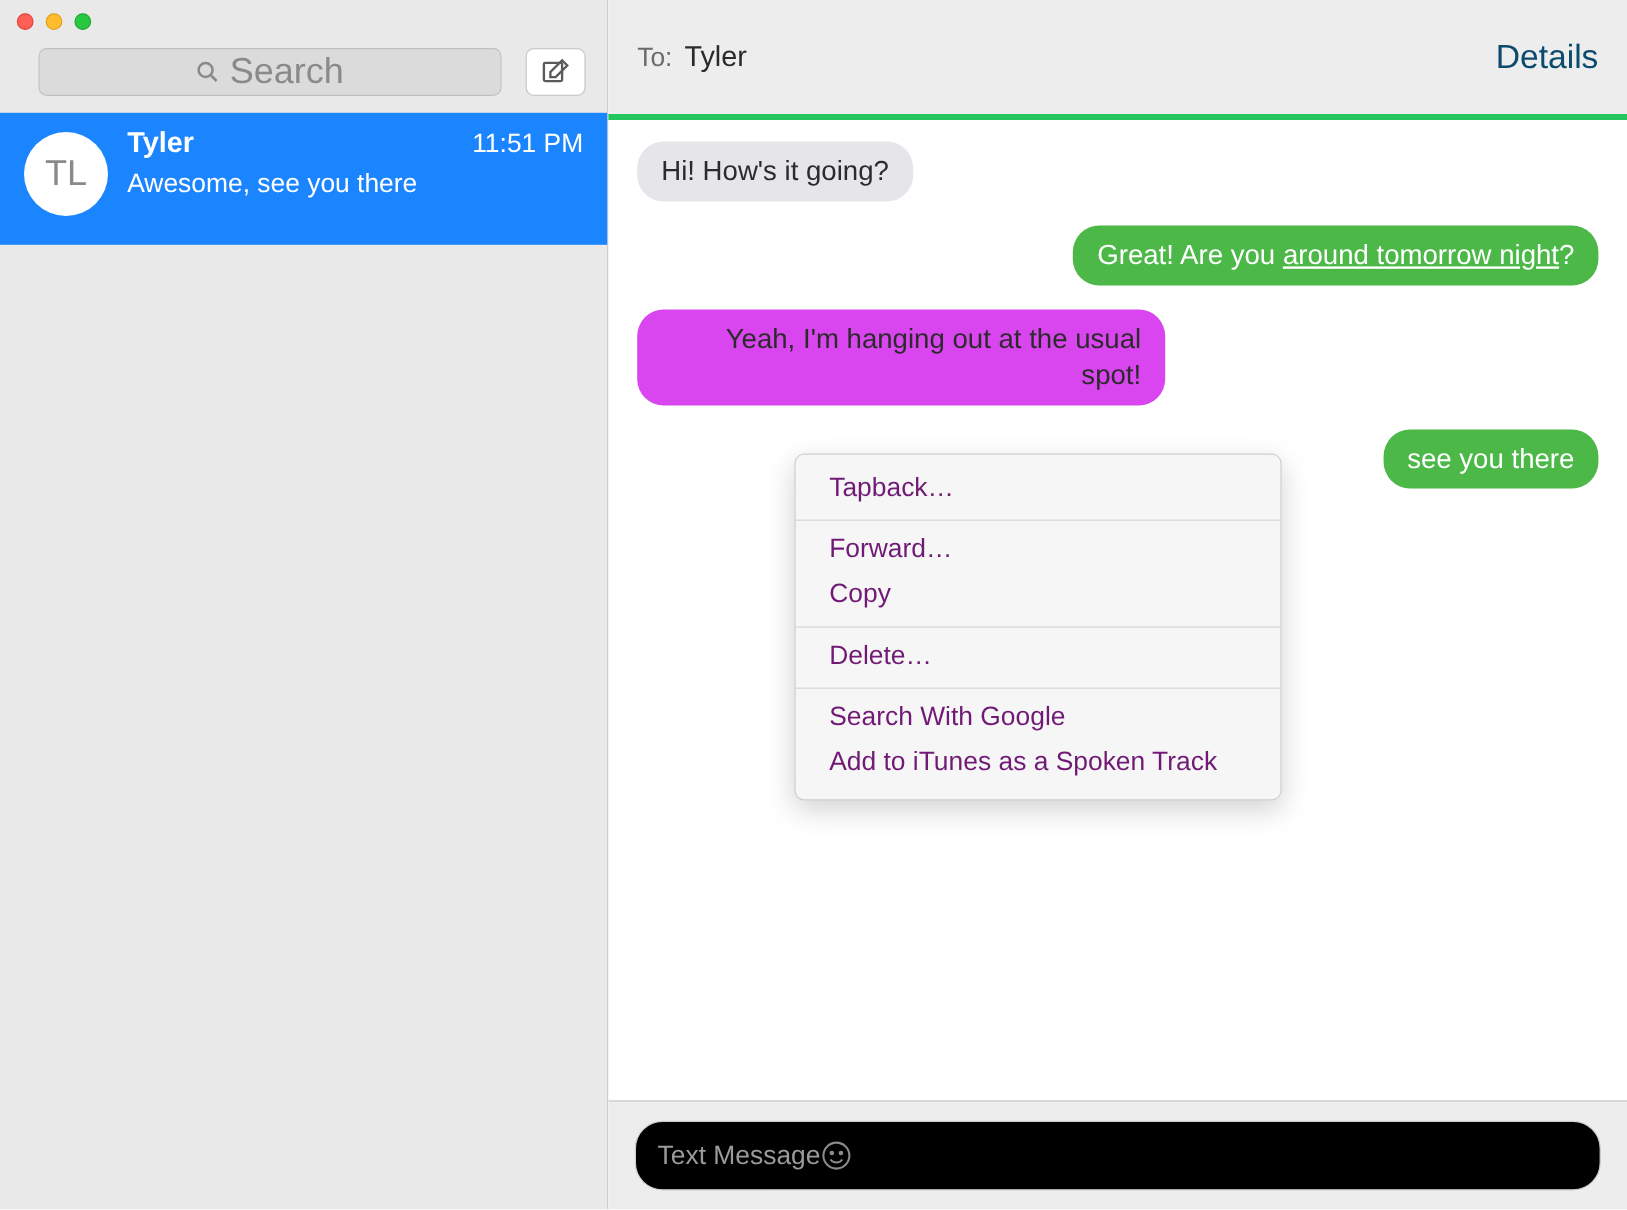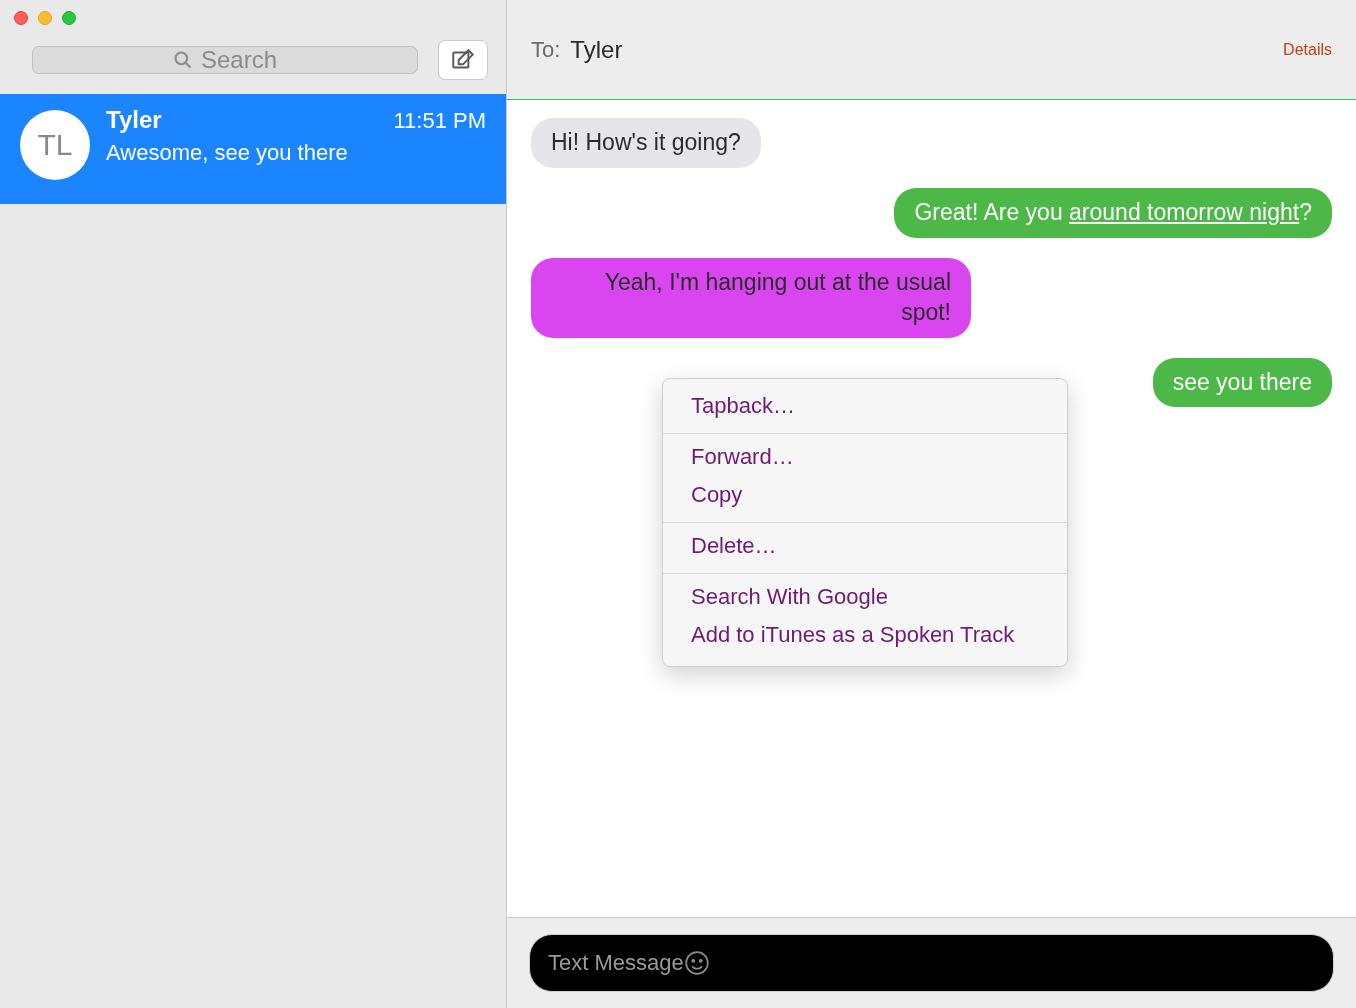--- a/index.html
+++ b/index.html
@@ -8,40 +8,40 @@
 
     
     .sidebar { width: 507px; background: #e9e9e9; border-right: 1px solid #c9c9c9; display: flex; flex-direction: column; }
     .titlebar { height: 36px; display: flex; align-items: center; padding-left: 14px; gap: 10px; }
     .traffic-light { width: 14px; height: 14px; border-radius: 50%; }
     .tl-red { background: #ff5f57; border: 1px solid #e14138; }
     .tl-yellow { background: #ffbd2e; border: 1px solid #e1a11e; }
     .tl-green { background: #28c940; border: 1px solid #1ea82f; }
 
     .toolbar { display: flex; align-items: center; padding: 4px 18px 14px 32px; gap: 20px; }
-    .search-wrap { flex: 1; background: rgba(0,0,0,0.06); border: 1px solid rgba(0,0,0,0.12); border-radius: 7px; height: 28px; display: flex; align-items: center; justify-content: center; color: #8a8a8a; font-size: 24px; }
+    .search-wrap { flex: 1; background: rgba(0,0,0,0.06); border: 1px solid rgba(0,0,0,0.12); border-radius: 7px; height: 40px; display: flex; align-items: center; justify-content: center; color: #8a8a8a; font-size: 30px; }
     .search-wrap svg { margin-right: 8px; }
     .compose-btn { width: 50px; height: 40px; background: #fff; border: 1px solid #c9c9c9; border-radius: 7px; display: flex; align-items: center; justify-content: center; }
 
     .convo-list { flex: 1; border-radius: 18px; }
     .convo-item { background: #1b84ff; color: #fff; padding: 12px 20px 16px 20px; display: flex; gap: 16px; height: 110px; }
     .avatar { width: 70px; height: 70px; border-radius: 50%; background: #fff; color: #8a8a8a; display: flex; align-items: center; justify-content: center; font-size: 30px; font-weight: 500; margin-top: 4px; flex-shrink: 0; }
     .convo-body { flex: 1; }
     .convo-header { display: flex; justify-content: space-between; align-items: baseline; }
     .convo-name { font-size: 24px; font-weight: 700; }
     .convo-time { font-size: 22px; font-weight: 400; }
     .convo-preview { font-size: 22px; margin-top: 6px; }
 
     
     .main { flex: 1; display: flex; flex-direction: column; background: #fff; }
-    .header { height: 100px; background: #ededed; border-bottom: 1px solid #22c55e; display: flex; align-items: center; padding: 0 24px; }
+    .header { height: 100px; background: #ededed; border-bottom: 5px solid #22c55e; display: flex; align-items: center; padding: 0 24px; }
     .to-label { color: #6b6b6b; font-size: 22px; margin-right: 10px; }
     .to-name { font-size: 24px; color: #2a2a2a; }
     .header-spacer { flex: 1; }
-    .details-link { color: #c2410c; font-size: 16px; }
+    .details-link { color: #0c4a6e; font-size: 28px; }
 
     .messages { flex: 1; position: relative; padding: 18px 24px 0 24px; }
     .sms-meta { text-align: center; color: #808080; font-size: 22px; line-height: 1.35; margin-bottom: 14px; }
     .sms-meta .bold { font-weight: 700; color: #6a6a6a; }
 
     .row { display: flex; margin-bottom: 20px; }
     .row.left { justify-content: flex-start; }
     .row.right { justify-content: flex-end; }
     .bubble { max-width: 440px; padding: 10px 20px; border-radius: 22px; font-size: 23px; line-height: 1.3; position: relative; }
     .bubble.gray { background: #e5e5ea; color: #2b2b2b; }

